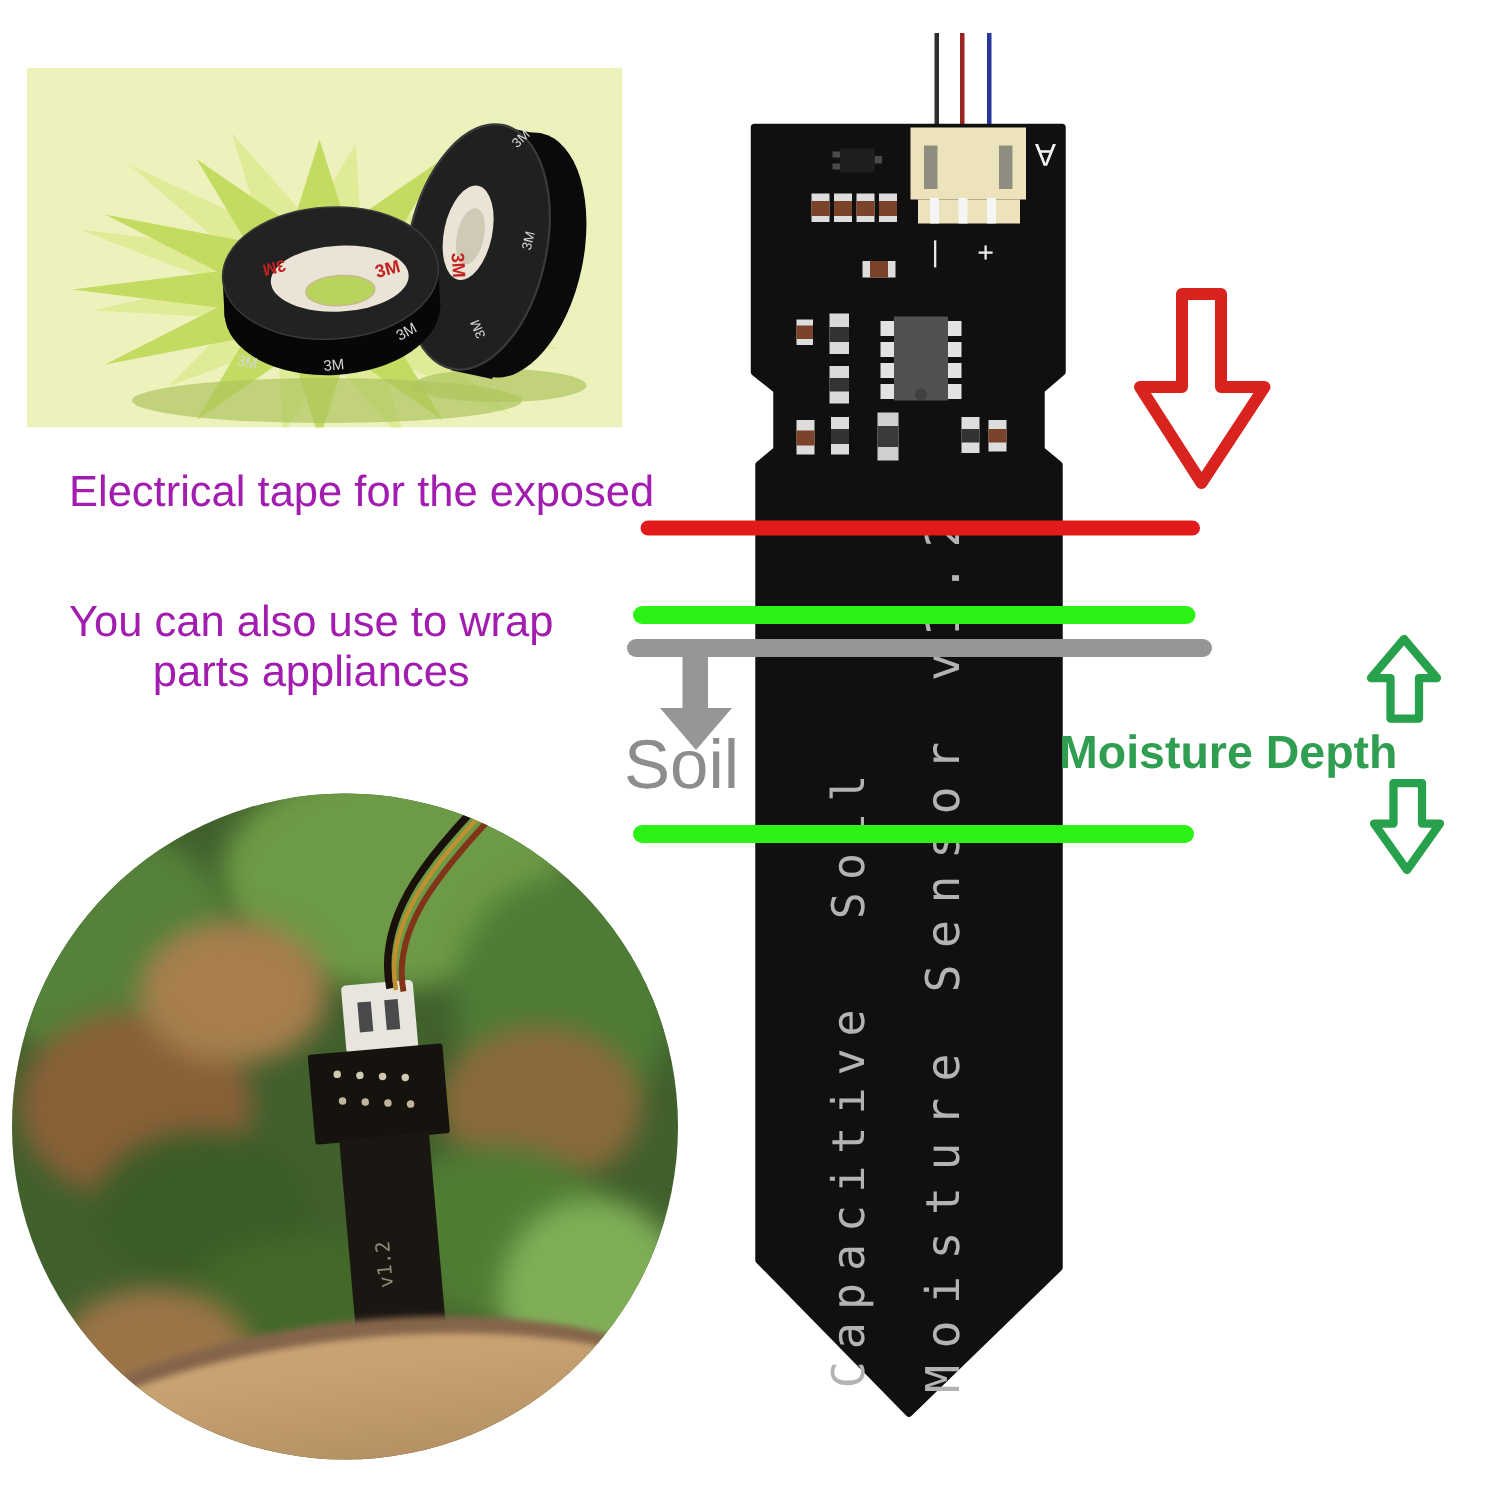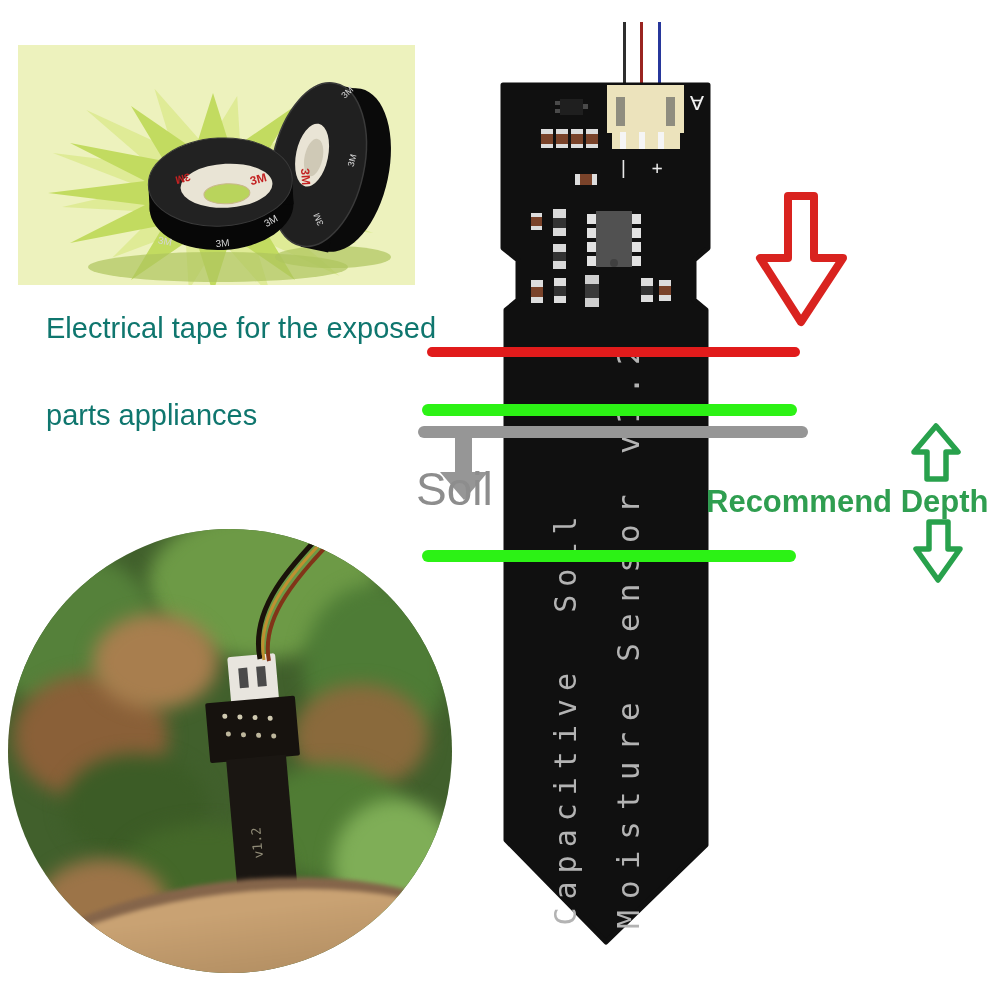--- a/index.html
+++ b/index.html
@@ -14,23 +14,23 @@
   .bar-green-bottom{left:422px;top:550px;width:374px;height:12px;background:#2cf215;}
 
   
   .soil-arrow-stem{position:absolute;left:455px;top:432px;width:17px;height:42px;background:#969696;}
   .soil-arrow-head{position:absolute;left:440px;top:472px;width:0;height:0;
       border-left:24px solid transparent;border-right:24px solid transparent;border-top:28px solid #969696;}
 
   
   .lbl{position:absolute;white-space:nowrap;}
   .lbl-warning{left:734px;top:132px;font-size:37px;font-weight:bold;color:#c7242b;letter-spacing:0.5px;}
-  .lbl-soil{left:416px;top:462px;font-size:46px;color:#8d8d8d;}
+  .lbl-soil{left:416px;top:482px;font-size:46px;color:#8d8d8d;}
   .lbl-recommend{left:706px;top:484px;font-size:31px;font-weight:bold;color:#2f9e50;}
-  .note{position:absolute;left:46px;color:#0f766e;font-size:29px;line-height:33px;text-align:center;}
+  .note{position:absolute;left:46px;color:#a21caf;font-size:29px;line-height:33px;text-align:center;}
   .note-tape{top:312px;}
   .note-wrap{top:399px;}
 
   
   .wire{position:absolute;top:22px;width:3px;height:65px;}
   .wire-black{left:623px;background:#2e2e2e;}
   .wire-red{left:640px;background:#9a2420;}
   .wire-blue{left:658px;background:#27379b;}
 
   
@@ -97,20 +97,21 @@
         <text x="196" y="203" transform="rotate(-3 196 199)" font-size="10" fill="#d5d5d5" font-family="'Liberation Sans',sans-serif">3M</text>
         <text x="246" y="186" transform="rotate(-26 246 182)" font-size="10" fill="#d5d5d5" font-family="'Liberation Sans',sans-serif">3M</text>
       </g>
     </svg>
   </div>
 
   <div class="note note-tape">
     <div>Electrical tape for the exposed</div>
   </div>
   <div class="note note-wrap">
+    <div>You can also use to wrap</div>
     <div>parts appliances</div>
   </div>
 
   <div class="wire wire-black"></div>
   <div class="wire wire-red"></div>
   <div class="wire wire-blue"></div>
 
   <svg class="sensor-svg" width="220" height="881" viewBox="495 80 220 881">
     <polygon points="503,85 708,85 708,248 694,260 694,300 706,310 706,845 606,942 506,840 506,310 518,300 518,260 503,248" fill="#101010" stroke="#101010" stroke-width="5" stroke-linejoin="round"></polygon>
     <g>
@@ -177,21 +178,21 @@
 
   <div class="bar bar-red"></div>
   <div class="bar bar-green-top"></div>
   <div class="bar bar-gray"></div>
   <div class="bar bar-green-bottom"></div>
 
   <div class="soil-arrow-stem"></div>
   <div class="soil-arrow-head"></div>
 
   <div class="lbl lbl-soil">Soil</div>
-  <div class="lbl lbl-recommend">Recommend Depth</div>
+  <div class="lbl lbl-recommend">Moisture Depth</div>
 
   <svg class="red-arrow-svg" width="110" height="145" viewBox="745 188 110 145">
     <path d="M788 196 H814 V258 H843 L801 322 L760 258 H788 Z" fill="#ffffff" stroke="#d9231f" stroke-width="8" stroke-linejoin="round"></path>
   </svg>
 
   <svg class="green-arrows-svg" width="62" height="168" viewBox="905 418 62 168">
     <path d="M936 426 L958 452 H946 V479 H927 V452 H914 Z" fill="#ffffff" stroke="#28a14c" stroke-width="5.5" stroke-linejoin="round"></path>
     <path d="M929 522 H948 V549 H960 L938 580 L916 549 H929 Z" fill="#ffffff" stroke="#28a14c" stroke-width="5.5" stroke-linejoin="round"></path>
   </svg>
 

